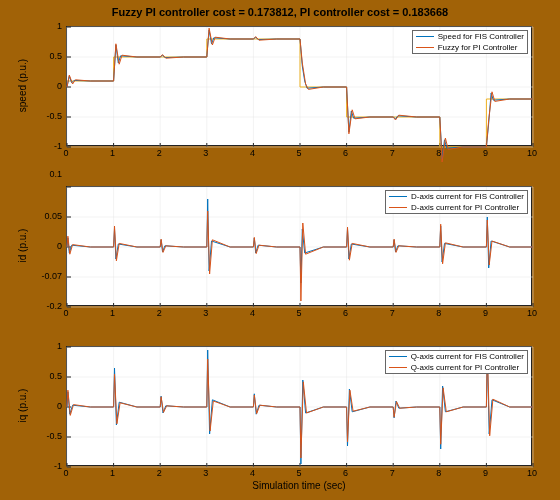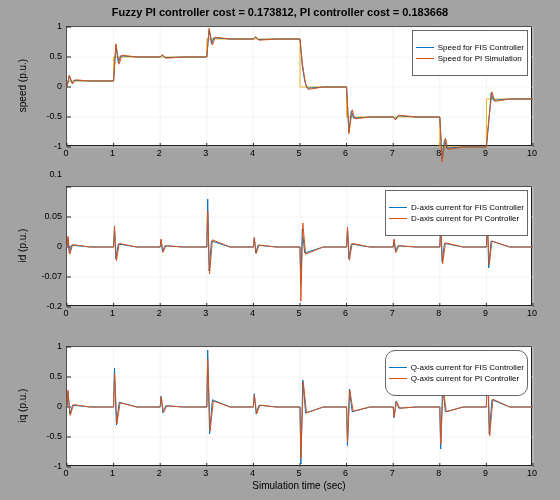--- a/index.html
+++ b/index.html
@@ -8,21 +8,21 @@
     background: #fff;
     font-family: Arial, Helvetica, sans-serif;
     width: 560px;
     height: 500px;
     position: relative;
   }
   .figure {
     position: absolute;
     left: 0; top: 0;
     width: 560px; height: 500px;
-    background: #a3a3a3;
+    background: #a16207;
   }
   .title {
     position: absolute;
     left: 0; width: 560px;
     top: 6px;
     text-align: center;
     font-size: 11px;
     font-weight: bold;
     color: #000;
   }
@@ -51,21 +51,21 @@
     font-size: 9px;
     color: #000;
   }
   .xtick { transform: translateX(-50%); }
   .ytick { transform: translateY(-50%); text-align: right; width: 30px; }
   .legend {
     position: absolute;
     background: #fff;
     border: 1px solid #666;
     font-size: 8px;
-    padding: 11px 3px;
+    padding: 0 3px;
     line-height: 11px;
   }
   .legend .row { display: flex; align-items: center; }
   .legend .swatch {
     width: 18px; height: 0;
     border-top: 1.5px solid;
     margin-right: 4px;
   }
   svg.plot {
     position: absolute;
@@ -117,21 +117,21 @@
         <path d="M0.0 60.0 L2.3 49.2 L4.7 55.8 L7.0 53.4 L23.3 54.0 L46.6 54.0 L48.9 18.0 L51.3 36.0 L53.6 28.8 L69.9 30.0 L93.2 30.0 L95.5 28.2 L97.9 30.6 L116.5 30.0 L139.8 30.0 L142.1 3.0 L144.5 16.8 L146.8 10.8 L163.1 12.0 L186.4 12.0 L188.7 10.2 L191.1 12.6 L209.7 12.0 L233.0 12.0 L235.3 39.0 L237.7 54.0 L240.0 61.2 L256.3 60.0 L279.6 60.0 L281.9 105.0 L284.3 84.0 L286.6 91.2 L302.9 90.0 L326.2 90.0 L328.5 91.8 L330.9 88.8 L349.5 90.0 L372.8 90.0 L375.1 132.0 L377.5 112.8 L379.8 121.2 L396.1 120.0 L419.4 120.0 L421.7 96.0 L424.1 66.0 L426.4 73.2 L442.7 72.0 L466.0 72.0 " fill="none" stroke="#0072BD" stroke-width="1"></path>
         <path d="M0.0 60.0 L2.3 48.0 L5.6 57.0 L8.4 52.8 L23.3 54.0 L46.6 54.0 L48.9 16.8 L52.2 37.2 L55.0 28.2 L69.9 30.0 L93.2 30.0 L95.5 27.6 L98.8 31.2 L116.5 30.0 L139.8 30.0 L142.1 1.2 L145.4 18.0 L148.2 10.2 L163.1 12.0 L186.4 12.0 L188.7 9.6 L192.0 13.2 L209.7 12.0 L233.0 12.0 L235.3 36.0 L238.6 57.0 L241.4 62.4 L256.3 60.0 L279.6 60.0 L281.9 106.8 L285.2 82.8 L288.0 91.8 L302.9 90.0 L326.2 90.0 L328.5 93.0 L331.8 88.2 L349.5 90.0 L372.8 90.0 L375.1 135.0 L378.4 111.0 L381.2 122.4 L396.1 120.0 L419.4 120.0 L421.7 93.0 L425.0 64.8 L427.8 74.4 L442.7 72.0 L466.0 72.0 " fill="none" stroke="#D95319" stroke-width="1"></path>
       </svg>
     <div class="legend" style="right:3px; top:3px;">
       <div class="row">
           <span class="swatch" style="border-color:#0072BD"></span>
           <span>Speed for FIS Controller</span>
         </div>
       <div class="row">
           <span class="swatch" style="border-color:#D95319"></span>
-          <span>Speed for PI Simulation</span>
+          <span>Fuzzy for PI Controller</span>
         </div>
     </div>
   </div>
   <div class="ylabel" style="left:-8px; top:80px; width:60px;">speed (p.u.)</div>
 
   <div class="axes" id="ax2" style="left:66px; top:186px; width:466px; height:120px;">
     <svg class="plot" id="svg2" width="466" height="120">
         <line x1="0" y1="0" x2="0" y2="120" stroke="#e6e6e6" stroke-width="0.5"></line>
         <line x1="0" y1="120" x2="0" y2="116" stroke="#222" stroke-width="1"></line>
         <line x1="46.6" y1="0" x2="46.6" y2="120" stroke="#e6e6e6" stroke-width="0.5"></line>
@@ -210,21 +210,21 @@
         <line x1="0" y1="90" x2="4" y2="90" stroke="#222" stroke-width="1"></line>
         <line x1="0" y1="60" x2="466" y2="60" stroke="#e6e6e6" stroke-width="0.5"></line>
         <line x1="0" y1="60" x2="4" y2="60" stroke="#222" stroke-width="1"></line>
         <line x1="0" y1="30" x2="466" y2="30" stroke="#e6e6e6" stroke-width="0.5"></line>
         <line x1="0" y1="30" x2="4" y2="30" stroke="#222" stroke-width="1"></line>
         <line x1="0" y1="0" x2="466" y2="0" stroke="#e6e6e6" stroke-width="0.5"></line>
         <line x1="0" y1="0" x2="4" y2="0" stroke="#222" stroke-width="1"></line>
         <path d="M0.0 60.0 L0.9 45.0 L2.8 67.2 L5.6 58.2 L23.3 60.0 L46.6 60.0 L47.5 21.0 L49.4 78.0 L52.2 55.2 L69.9 60.0 L93.2 60.0 L94.1 49.2 L96.0 66.0 L98.8 58.8 L116.5 60.0 L139.8 60.0 L140.7 3.0 L142.6 87.0 L145.4 52.8 L163.1 60.0 L186.4 60.0 L187.3 46.8 L189.2 67.2 L192.0 58.2 L209.7 60.0 L233.0 60.0 L233.9 117.0 L235.8 33.0 L238.6 66.0 L256.3 60.0 L279.6 60.0 L280.5 99.0 L282.4 42.0 L285.2 64.8 L302.9 60.0 L326.2 60.0 L327.1 70.8 L329.0 54.0 L331.8 61.2 L349.5 60.0 L372.8 60.0 L373.7 102.0 L375.6 39.0 L378.4 64.8 L396.1 60.0 L419.4 60.0 L420.3 6.0 L422.2 87.0 L425.0 52.8 L442.7 60.0 L466.0 60.0 " fill="none" stroke="#0072BD" stroke-width="1"></path>
         <path d="M0.0 60.0 L0.9 43.2 L3.3 68.4 L6.5 57.6 L23.3 60.0 L46.6 60.0 L47.5 27.0 L49.9 76.8 L53.1 55.8 L69.9 60.0 L93.2 60.0 L94.1 49.8 L96.5 65.4 L99.7 58.8 L116.5 60.0 L139.8 60.0 L140.7 12.0 L143.1 84.0 L146.3 54.0 L163.1 60.0 L186.4 60.0 L187.3 48.0 L189.7 66.6 L192.9 58.2 L209.7 60.0 L233.0 60.0 L233.9 111.0 L236.3 34.8 L239.5 66.0 L256.3 60.0 L279.6 60.0 L280.5 94.8 L282.9 43.2 L286.1 64.2 L302.9 60.0 L326.2 60.0 L327.1 70.2 L329.5 54.6 L332.7 61.2 L349.5 60.0 L372.8 60.0 L373.7 97.2 L376.1 40.8 L379.3 64.8 L396.1 60.0 L419.4 60.0 L420.3 3.0 L422.7 88.8 L425.9 52.2 L442.7 60.0 L466.0 60.0 " fill="none" stroke="#D95319" stroke-width="1"></path>
       </svg>
-    <div class="legend" style="right:3px; top:3px;border-radius:10px;">
+    <div class="legend" style="right:3px; top:3px;">
       <div class="row">
           <span class="swatch" style="border-color:#0072BD"></span>
           <span>Q-axis current for FIS Controller</span>
         </div>
       <div class="row">
           <span class="swatch" style="border-color:#D95319"></span>
           <span>Q-axis current for PI Controller</span>
         </div>
     </div>
   </div>

